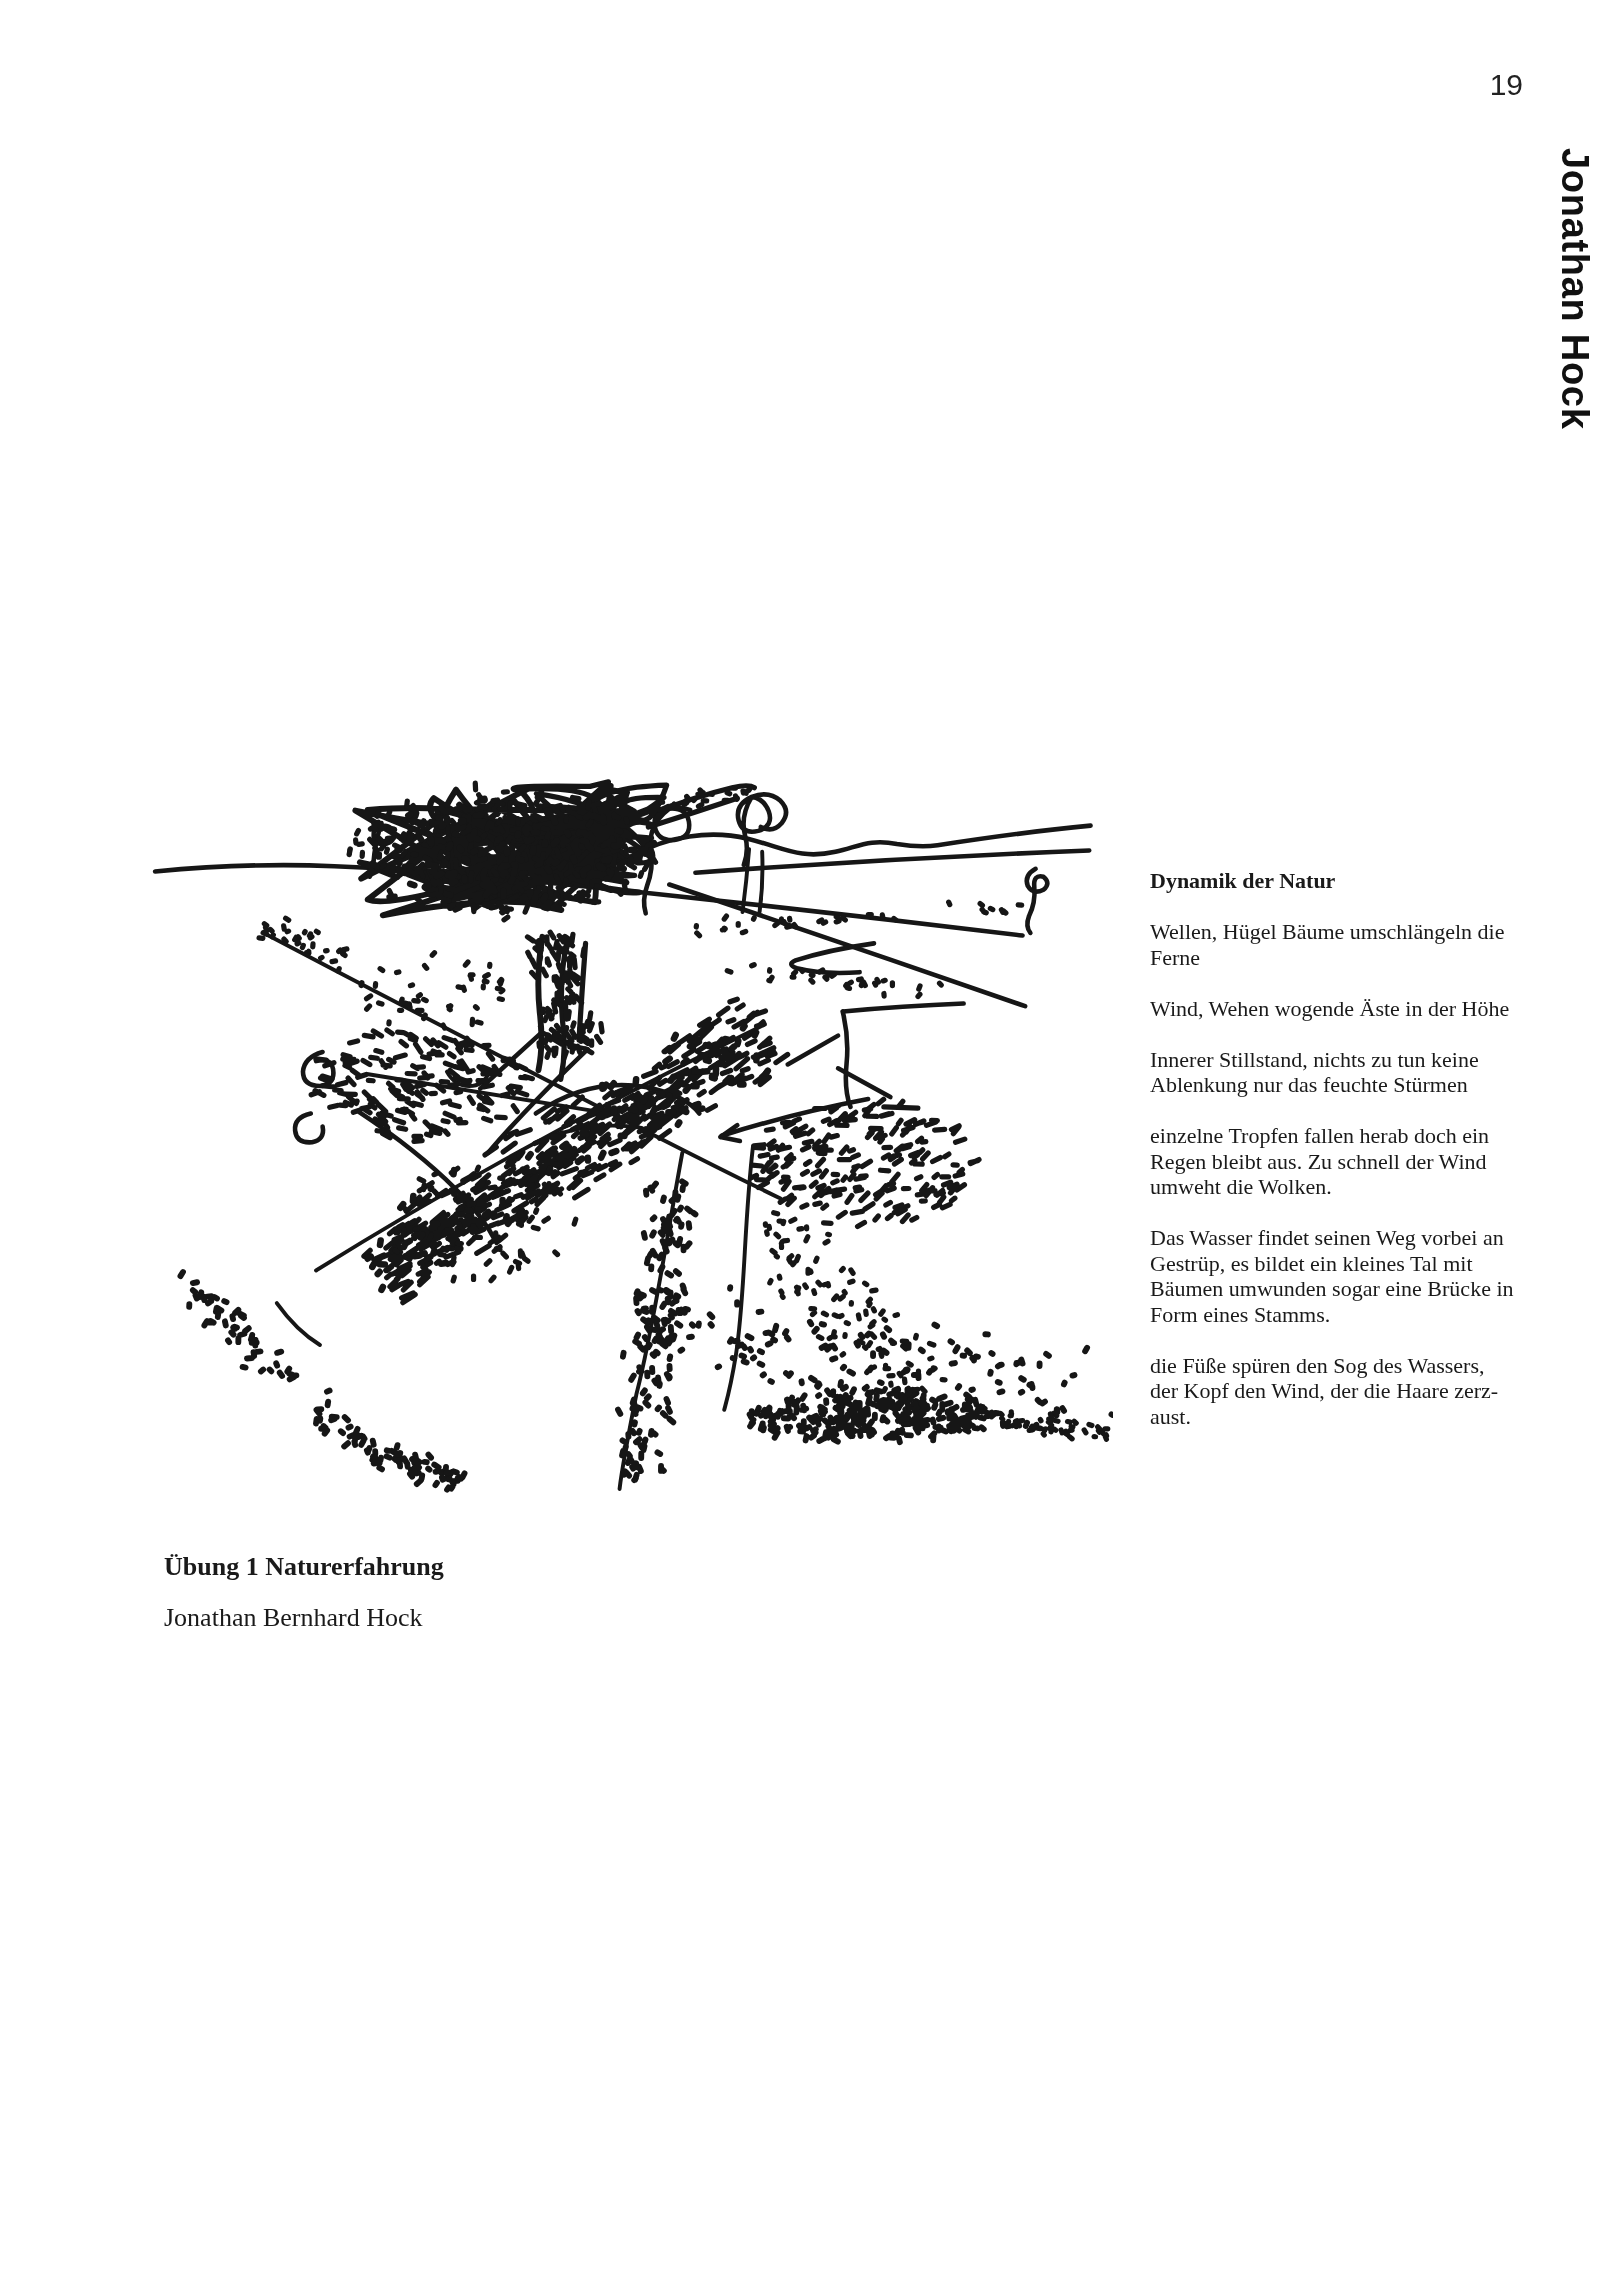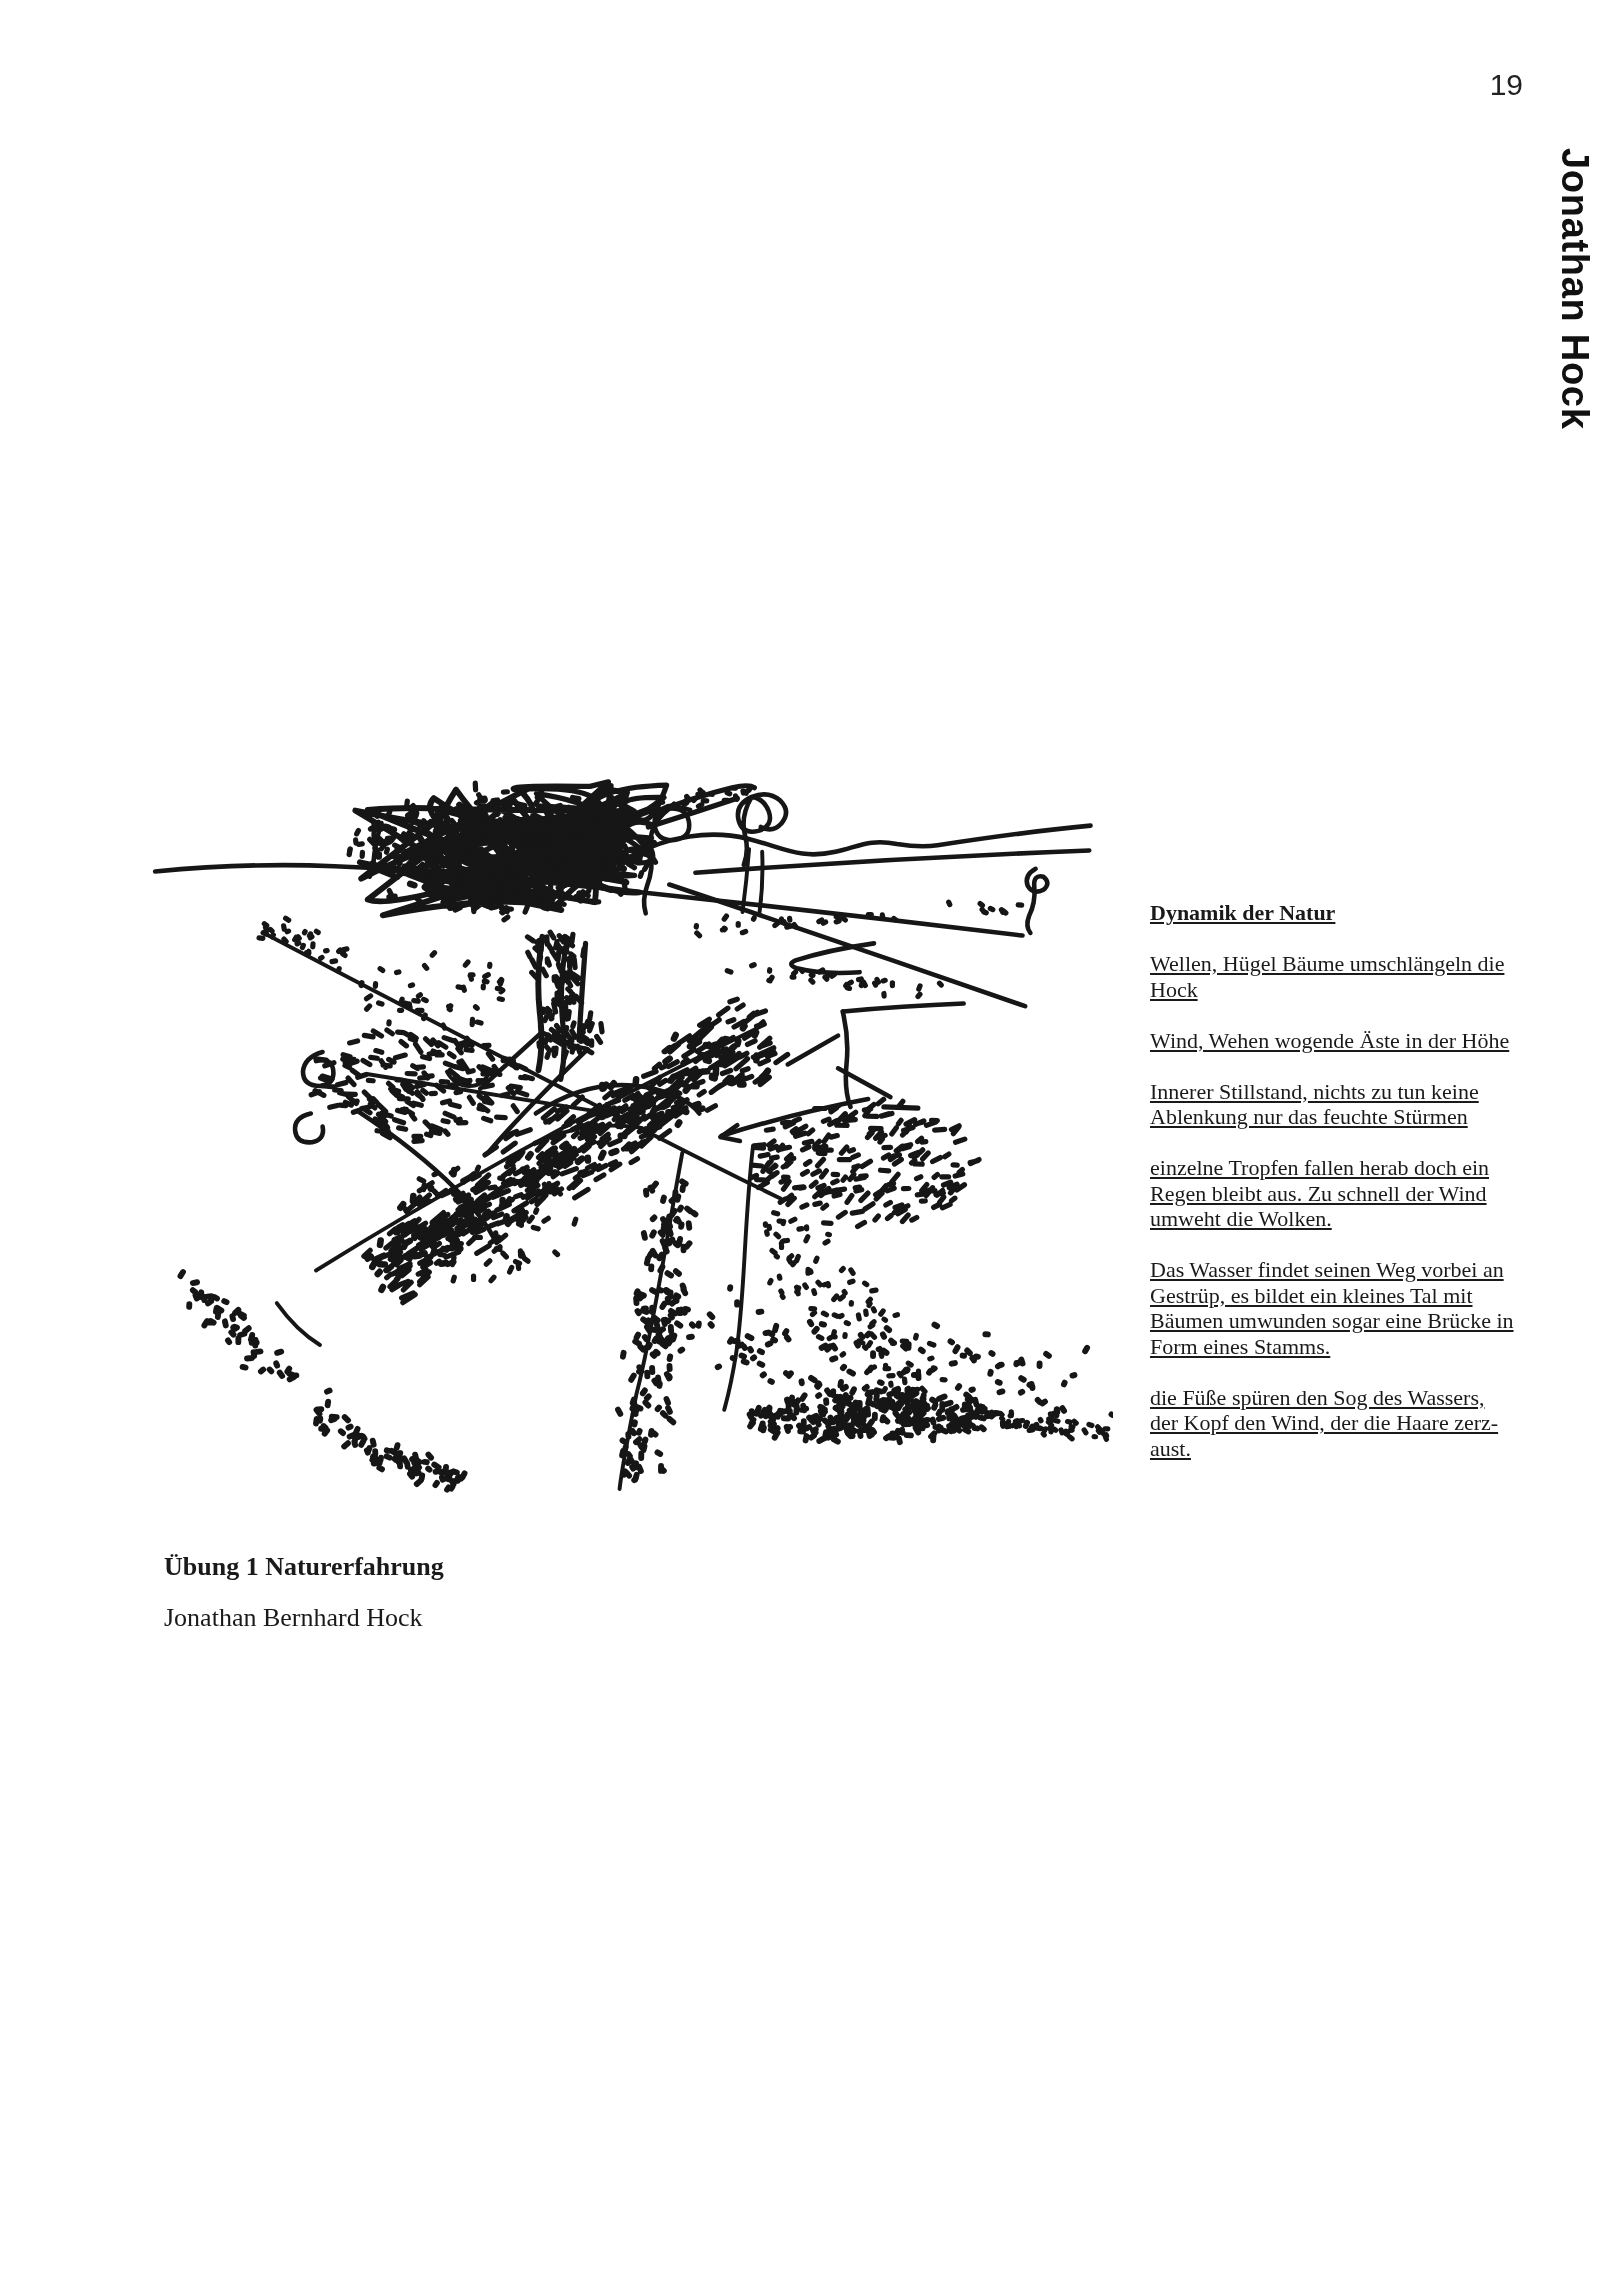--- a/index.html
+++ b/index.html
@@ -33,23 +33,23 @@
   }
   .artwork{
     position:absolute;
     top:772px;left:151px;
     width:962px;height:749px;
     margin:0;
   }
   .artwork svg{display:block;width:100%;height:100%;}
   .poem{
     position:absolute;
-    top:900px;left:1150px;
+    top:868px;left:1150px;
     width:393px;
-    font-size:22px;line-height:25.5px;text-decoration:underline;
+    font-size:22px;line-height:25.5px;
   }
   .poem h2{
     margin:0 0 25.5px 0;
     font-size:22px;line-height:25.5px;
     font-weight:700;
   }
   .poem p{
     margin:0 0 25.5px 0;
     white-space:pre-line;
   }
@@ -142,21 +142,21 @@
         <path d="M294.3,271.3l4.8,-0.9M207.8,244.1l2.2,-0.9M241.1,277.0l-3.7,-0.8M268.9,273.1l-2.3,0.3M182.1,240.7l2.7,2.5M245.7,251.9l-2.5,1.6M174.7,237.5l1.8,5.3M210.2,226.6l-4.7,-2.9M288.9,272.1l-2.3,2.2M247.0,267.2l0.3,-4.5M292.7,277.9l3.6,2.6M164.9,253.5l5.8,0.7M202.5,235.2l0.9,5.1M185.2,252.0l1.5,-2.7M287.4,300.6l-1.7,3.8M221.9,253.2l4.5,1.2M221.6,252.7l-2.2,3.7M261.1,283.4l-2.1,1.3M294.5,273.9l-1.8,2.5M202.9,255.4l3.5,3.7M243.5,247.5l-1.6,2.9M223.1,262.7l2.5,-1.3M234.3,245.8l1.0,-2.0M231.2,268.3l1.3,-3.1M173.0,232.0l3.6,2.9M224.7,252.0l-1.8,2.4M255.3,245.4l-2.8,-1.8M276.4,289.8l5.4,-1.0M239.9,276.0l0.9,-1.9M176.2,248.0l-5.1,-2.3" fill="none" stroke="#161616" stroke-width="8" stroke-linecap="round" stroke-linejoin="round"></path>
         <path d="M342.7,1054.0l1.2,-1.9M348.7,1063.5l4.1,2.5M454.7,1093.6l-2.4,3.4M436.8,1086.7l-2.3,3.4M402.2,1055.9l5.0,1.7M331.1,1040.4l-1.4,-3.3M462.1,1088.9l-2.0,-4.3M400.3,1067.7l2.5,4.1M399.8,1066.9l3.4,-4.2M445.5,1082.0l-1.0,-3.4M351.3,1048.3l-0.9,4.3M456.3,1080.4l-2.0,0.7M403.8,1055.7l0.4,-3.0M455.6,1071.3l-4.8,-0.1M460.6,1092.4l-2.0,3.1M473.3,1080.6l-4.8,-1.2M423.4,1064.9l2.1,1.7M474.0,1079.2l-3.7,-1.6M409.5,1063.2l-2.4,2.9M349.2,1056.6l-2.6,-1.4M374.5,1051.9l5.2,0.3M340.1,1057.2l2.6,-0.5M343.3,1049.7l-4.1,-3.2M395.6,1073.0l3.3,4.2M406.3,1072.2l2.5,-1.2M414.3,1075.4l-1.0,5.2" fill="none" stroke="#161616" stroke-width="9" stroke-linecap="round" stroke-linejoin="round"></path>
         <path d="M1072.9,766.2l-3.3,-5.0M949.1,731.6l4.6,3.6M1056.0,830.9l-3.4,1.5M1166.6,973.8l5.2,-1.9M1067.8,780.1l5.0,-1.7M955.6,740.0l1.6,1.2M1116.3,891.8l-0.7,-3.3M1090.6,879.0l1.8,1.8M1189.8,873.6l6.6,2.4M1014.2,820.8l-5.8,-0.4M1022.7,784.0l-3.4,-3.8M1044.2,830.0l4.2,1.9M1111.4,882.4l2.4,-1.0M1145.6,952.2l2.7,-0.3M1045.6,863.5l-2.0,0.2M1172.8,921.2l0.1,-5.2M1159.6,946.0l-2.0,-3.8M1140.8,829.7l-3.7,1.0M1043.4,859.3l0.9,-3.6M939.1,692.9l-0.2,-2.2M964.7,801.2l1.2,1.8M1165.0,965.9l3.8,-1.0M1096.0,809.8l3.4,-3.7M1002.0,698.3l-0.2,-3.1M1000.9,716.6l2.8,-6.2M1087.9,873.0l-5.9,-3.3M1153.3,913.4l2.4,2.3M988.7,792.3l-2.1,-4.6M1135.5,945.1l6.4,-2.6M1127.6,923.1l6.5,-0.4M1034.6,782.1l0.8,3.3M1152.2,933.5l-0.6,-5.4M945.1,697.7l-0.5,-3.1M1096.7,876.7l2.8,-4.3M979.1,739.7l-3.8,3.3M1014.1,826.5l-3.2,2.8M1004.2,760.2l-0.1,5.9M957.6,675.4l-6.0,-1.6M1171.8,943.9l-6.5,0.5M1155.6,989.2l-6.2,0.1M966.0,690.2l0.9,-3.2M994.6,698.0l-4.4,0.9M1099.1,912.0l6.6,-2.5M1122.5,838.0l-2.2,-1.5M1058.4,889.5l-2.2,1.7M1043.4,806.4l4.5,-5.3M1195.6,910.8l-0.9,3.3M1012.9,793.0l1.3,4.1M963.6,726.8l0.0,-2.4M1093.9,783.6l-3.3,-2.2M1136.3,873.2l-3.4,0.1M1105.5,823.8l-1.5,-3.2M974.9,745.2l2.4,4.3M1142.2,990.0l6.7,0.4M977.8,686.8l6.1,-3.1M1062.5,842.0l3.3,1.3M1130.6,934.4l0.4,3.1M1143.5,919.4l2.6,3.5M1158.5,874.2l-0.4,6.7M986.9,794.7l2.9,-6.0M1148.9,877.6l5.0,4.3M1060.8,796.4l-1.4,-2.1M1034.6,717.4l-4.5,2.6M955.1,706.6l3.9,3.8M1034.2,706.7l2.6,0.6M1097.4,815.4l1.5,-2.9M960.2,770.9l0.8,2.9M988.2,793.8l0.9,3.9M1213.6,929.1l-4.5,-0.3M966.8,716.9l5.9,-0.7M1118.9,823.9l-3.6,5.0M1122.7,907.0l-0.0,3.0M1093.0,829.3l-0.7,-5.3M1122.1,942.7l-2.1,3.9M1190.3,897.2l3.2,-1.2M1038.9,864.6l-2.4,1.5M1053.2,805.6l4.7,-3.9M1027.6,827.3l4.7,2.4M1101.5,793.3l6.5,-1.2M1157.3,968.5l2.5,4.1M1037.5,877.6l-4.0,2.3M1101.6,843.3l3.4,-2.9M1157.4,903.7l4.4,2.7M1008.6,764.7l-0.6,-1.9M999.2,784.3l2.3,3.6M962.3,686.4l-2.6,0.2M1095.6,915.6l-1.7,2.5M1070.2,813.6l0.2,-2.3M1057.9,759.2l-2.7,2.8M1148.0,959.2l4.0,-1.6M1198.3,911.7l-3.0,2.1M1017.8,743.1l-1.9,4.9M1182.9,947.0l-4.6,-4.8M1148.2,869.9l6.8,0.6M1103.1,845.4l-4.0,2.6M1156.8,952.4l3.5,-4.7M986.6,747.2l2.6,-6.5M963.4,720.6l1.3,-2.6M1168.6,865.2l1.0,-3.8M1060.8,860.2l-0.3,2.7M940.9,703.0l0.8,3.7M1105.7,864.2l-4.6,-5.1M1127.3,912.0l-5.4,0.0M1025.2,865.8l-5.1,-2.6M983.0,750.3l-2.2,2.8M945.7,781.0l1.7,-3.5M1081.1,830.1l1.3,6.0M1028.5,784.0l2.0,-0.7M962.6,793.3l1.5,2.8M1116.8,893.2l0.4,-4.7" fill="none" stroke="#161616" stroke-width="8" stroke-linecap="round" stroke-linejoin="round"></path>
         <path d="M416.5,376.9l2.4,-5.3M413.8,364.5l-6.9,0.0M480.2,295.3l4.1,-4.9M417.8,296.0l3.4,4.1M454.7,358.4l2.4,4.9M429.6,280.1l3.5,-3.9M533.9,324.0l2.0,-5.8M490.7,386.1l0.5,-7.8M322.1,322.2l-1.2,4.2M408.5,342.8l2.9,-2.1M343.0,323.6l-0.3,4.0M515.3,309.8l-5.4,3.0M498.5,382.3l5.7,1.5M379.6,364.3l3.3,0.2M507.6,330.2l0.1,-3.3M448.6,391.5l-2.3,-4.6M469.1,328.4l6.8,1.5M487.6,311.5l4.3,-1.4M495.8,358.9l2.5,2.2M455.6,362.4l2.3,-5.0M478.7,333.6l-1.4,-4.5M387.6,353.0l7.2,2.1M536.9,347.7l-4.9,-1.0M488.0,310.0l1.5,6.9M383.6,347.3l-1.9,5.5M395.7,359.6l-1.4,-5.0M378.6,305.6l-3.5,1.0M335.4,342.3l-6.2,4.2M532.4,320.7l2.9,-3.6M363.7,381.9l-0.3,3.0M399.5,325.5l-3.2,1.1M408.3,350.3l-6.9,-0.9M537.5,333.5l-2.8,2.4M347.6,353.0l5.2,1.7M517.4,297.2l0.3,-3.2M333.8,357.7l-4.4,4.8M420.4,349.4l-3.9,-1.8M513.4,320.6l-4.2,-0.9M529.1,331.0l5.9,1.2M349.9,300.6l4.0,2.8" fill="none" stroke="#161616" stroke-width="8" stroke-linecap="round" stroke-linejoin="round"></path>
       </svg>
   </figure>
 
   <div class="poem">
     <h2>Dynamik der Natur</h2>
     <p>Wellen, Hügel Bäume umschlängeln die
-Hock</p>
+Ferne</p>
     <p>Wind, Wehen wogende Äste in der Höhe</p>
     <p>Innerer Stillstand, nichts zu tun keine
 Ablenkung nur das feuchte Stürmen</p>
     <p>einzelne Tropfen fallen herab doch ein
 Regen bleibt aus. Zu schnell der Wind
 umweht die Wolken.</p>
     <p>Das Wasser findet seinen Weg vorbei an
 Gestrüp, es bildet ein kleines Tal mit
 Bäumen umwunden sogar eine Brücke in
 Form eines Stamms.</p>

